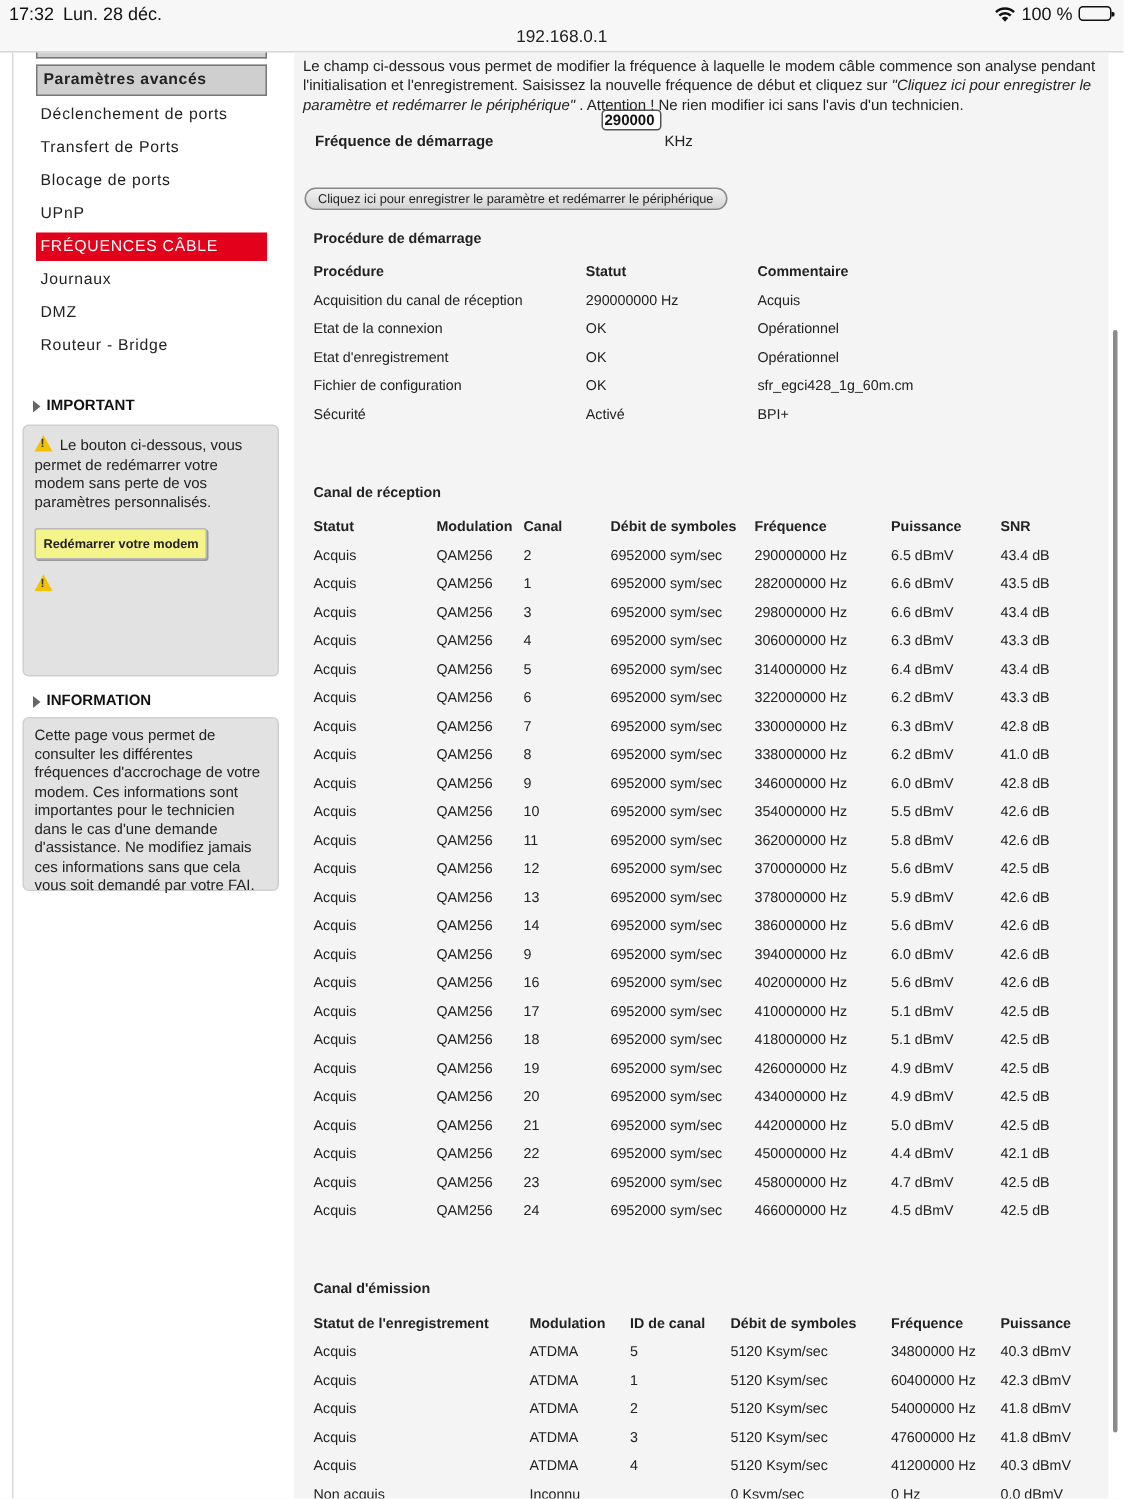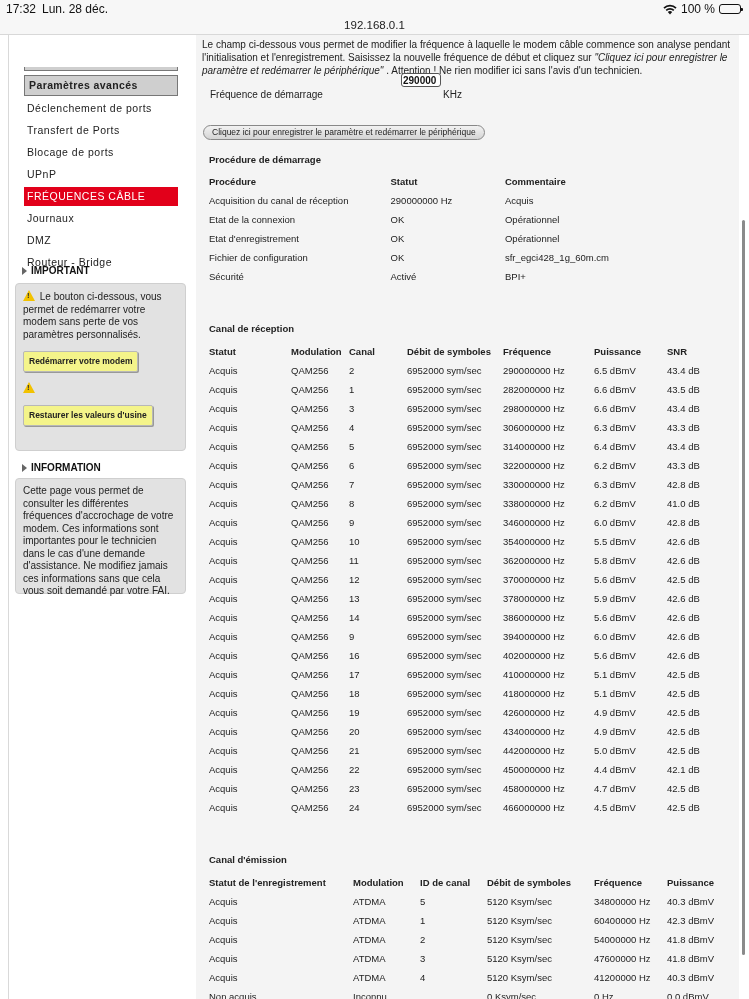--- a/index.html
+++ b/index.html
@@ -15,39 +15,39 @@
     .battery-icon { width: 22px; height: 10px; border: 1px solid #111; border-radius: 3px; padding: 1px; position: relative; }
     .battery-icon::after { content: ""; position: absolute; right: -3px; top: 3px; width: 2px; height: 3px; background: #111; border-radius: 0 1px 1px 0; }
     .battery-fill { width: 100%; height: 100%; background: #111; border-radius: 1px; }
     .address-bar { position: absolute; left: 0; top: 18px; width: 749px; height: 17px; background: #f7f7f7; border-bottom: 1px solid #d8d8d8; text-align: center; font-size: 11.5px; color: #222; line-height: 14px; }
 
     
     .page { position: absolute; left: 0; top: 35px; width: 749px; height: 964px; }
     .left-rail { position: absolute; left: 8px; top: 0; width: 1px; height: 964px; background: #d9d9d9; }
 
     
-    .sidebar { position: absolute; left: 24px; top: 0; width: 154px; margin-top: 32px; }
+    .sidebar { position: absolute; left: 24px; top: 0; width: 154px; }
     .sidebar-top-stub { height: 4px; border: 1px solid #777; border-top: none; background: #cfcfcf; }
     .sidebar-header { margin-top: 4px; height: 21px; border: 1px solid #777; background: #cfcfcf; font-size: 10.5px; font-weight: bold; letter-spacing: 0.4px; padding-left: 4px; line-height: 19px; color: #222; }
     .menu-item { margin-top: 3px; height: 19px; background: #ffffff; font-size: 10.5px; letter-spacing: 0.5px; padding-left: 3px; line-height: 19px; color: #222; }
     .menu-item.active { background: #e2001a; color: #fff; }
 
     .side-section-title { position: absolute; left: 22px; font-size: 10px; font-weight: bold; color: #111; display: flex; align-items: center; gap: 4px; }
     .tri-icon { width: 0; height: 0; border-left: 5px solid #666; border-top: 4px solid transparent; border-bottom: 4px solid transparent; }
     .side-box { position: absolute; left: 15px; width: 171px; background: #e2e2e2; border: 1px solid #cfcfcf; border-radius: 4px; font-size: 10px; line-height: 12.5px; color: #222; padding: 6px 7px; }
     .warn-icon { display: inline-block; width: 0; height: 0; border-left: 6px solid transparent; border-right: 6px solid transparent; border-bottom: 11px solid #f2c200; position: relative; vertical-align: -1px; margin-right: 2px; }
     .warn-icon::after { content: "!"; position: absolute; left: -2px; top: 1px; font-size: 8px; font-weight: bold; color: #333; line-height: 10px; }
     .yellow-btn { display: inline-block; background: #f4f48a; border: 1px solid #b8b8b8; box-shadow: 1px 1px 0 #999; font-size: 8.5px; font-weight: bold; padding: 3px 5px; color: #222; border-radius: 2px; }
 
     
     .content { position: absolute; left: 196px; top: 0; width: 543px; height: 964px; background: #f4f4f4; }
     .scrollbar { position: absolute; left: 742px; top: 185px; width: 3px; height: 735px; background: #8a8a8a; border-radius: 2px; }
     .intro { position: absolute; left: 6px; top: 4px; width: 530px; font-size: 10px; line-height: 12.8px; color: #222; }
     .intro em { font-style: italic; }
-    .freq-label { position: absolute; left: 14px; top: 54px; font-size: 10px; font-weight: normal; }
+    .freq-label { position: absolute; left: 14px; top: 54px; font-size: 10px; font-weight: bold; }
     .freq-input { position: absolute; left: 205px; top: 38px; width: 40px; height: 14px; border: 1px solid #555; border-radius: 3px; font-size: 10px; font-weight: bold; font-family: "Liberation Sans", sans-serif; padding-left: 1px; background: #fff; color: #111; }
     .freq-unit { position: absolute; left: 247px; top: 54px; font-size: 10px; }
     .save-btn { position: absolute; left: 7px; top: 90px; height: 15px; padding: 0 8px; border: 1px solid #888; border-radius: 8px; background: linear-gradient(#f2f2f2, #d4d4d4); font-size: 8.5px; line-height: 13px; color: #222; font-family: "Liberation Sans", sans-serif; }
 
     .section-title { position: absolute; left: 13px; font-size: 9.5px; font-weight: bold; color: #222; }
     table.grid { position: absolute; left: 13px; border-collapse: collapse; font-size: 9.5px; color: #222; }
     table.grid th { text-align: left; font-weight: bold; height: 19px; padding: 0; white-space: nowrap; }
     table.grid td { height: 19px; padding: 0; white-space: nowrap; }
   </style>
 </head>
@@ -94,21 +94,20 @@
   </div>
   <div class="side-box" style="top:248px; height:168px;">
     <div>
       <span class="warn-icon"></span>
       <span>Le bouton ci-dessous, vous permet de redémarrer votre modem sans perte de vos paramètres personnalisés.</span>
     </div>
     <div style="margin-top:10px;"><span class="yellow-btn">Redémarrer votre modem</span></div>
     <div style="margin-top:10px;">
       <span class="warn-icon"></span>
     </div>
-    <div style="margin-top:10px;"><span class="yellow-btn">Restaurer les valeurs d'usine</span></div>
   </div>
 
   <div class="side-section-title" style="top:427px;">
     <span class="tri-icon"></span>
     <span>INFORMATION</span>
   </div>
   <div class="side-box" style="top:443px; height:116px;">
     <span>Cette page vous permet de consulter les différentes fréquences d'accrochage de votre modem. Ces informations sont importantes pour le technicien dans le cas d'une demande d'assistance. Ne modifiez jamais ces informations sans que cela vous soit demandé par votre FAI.</span>
   </div>
 

